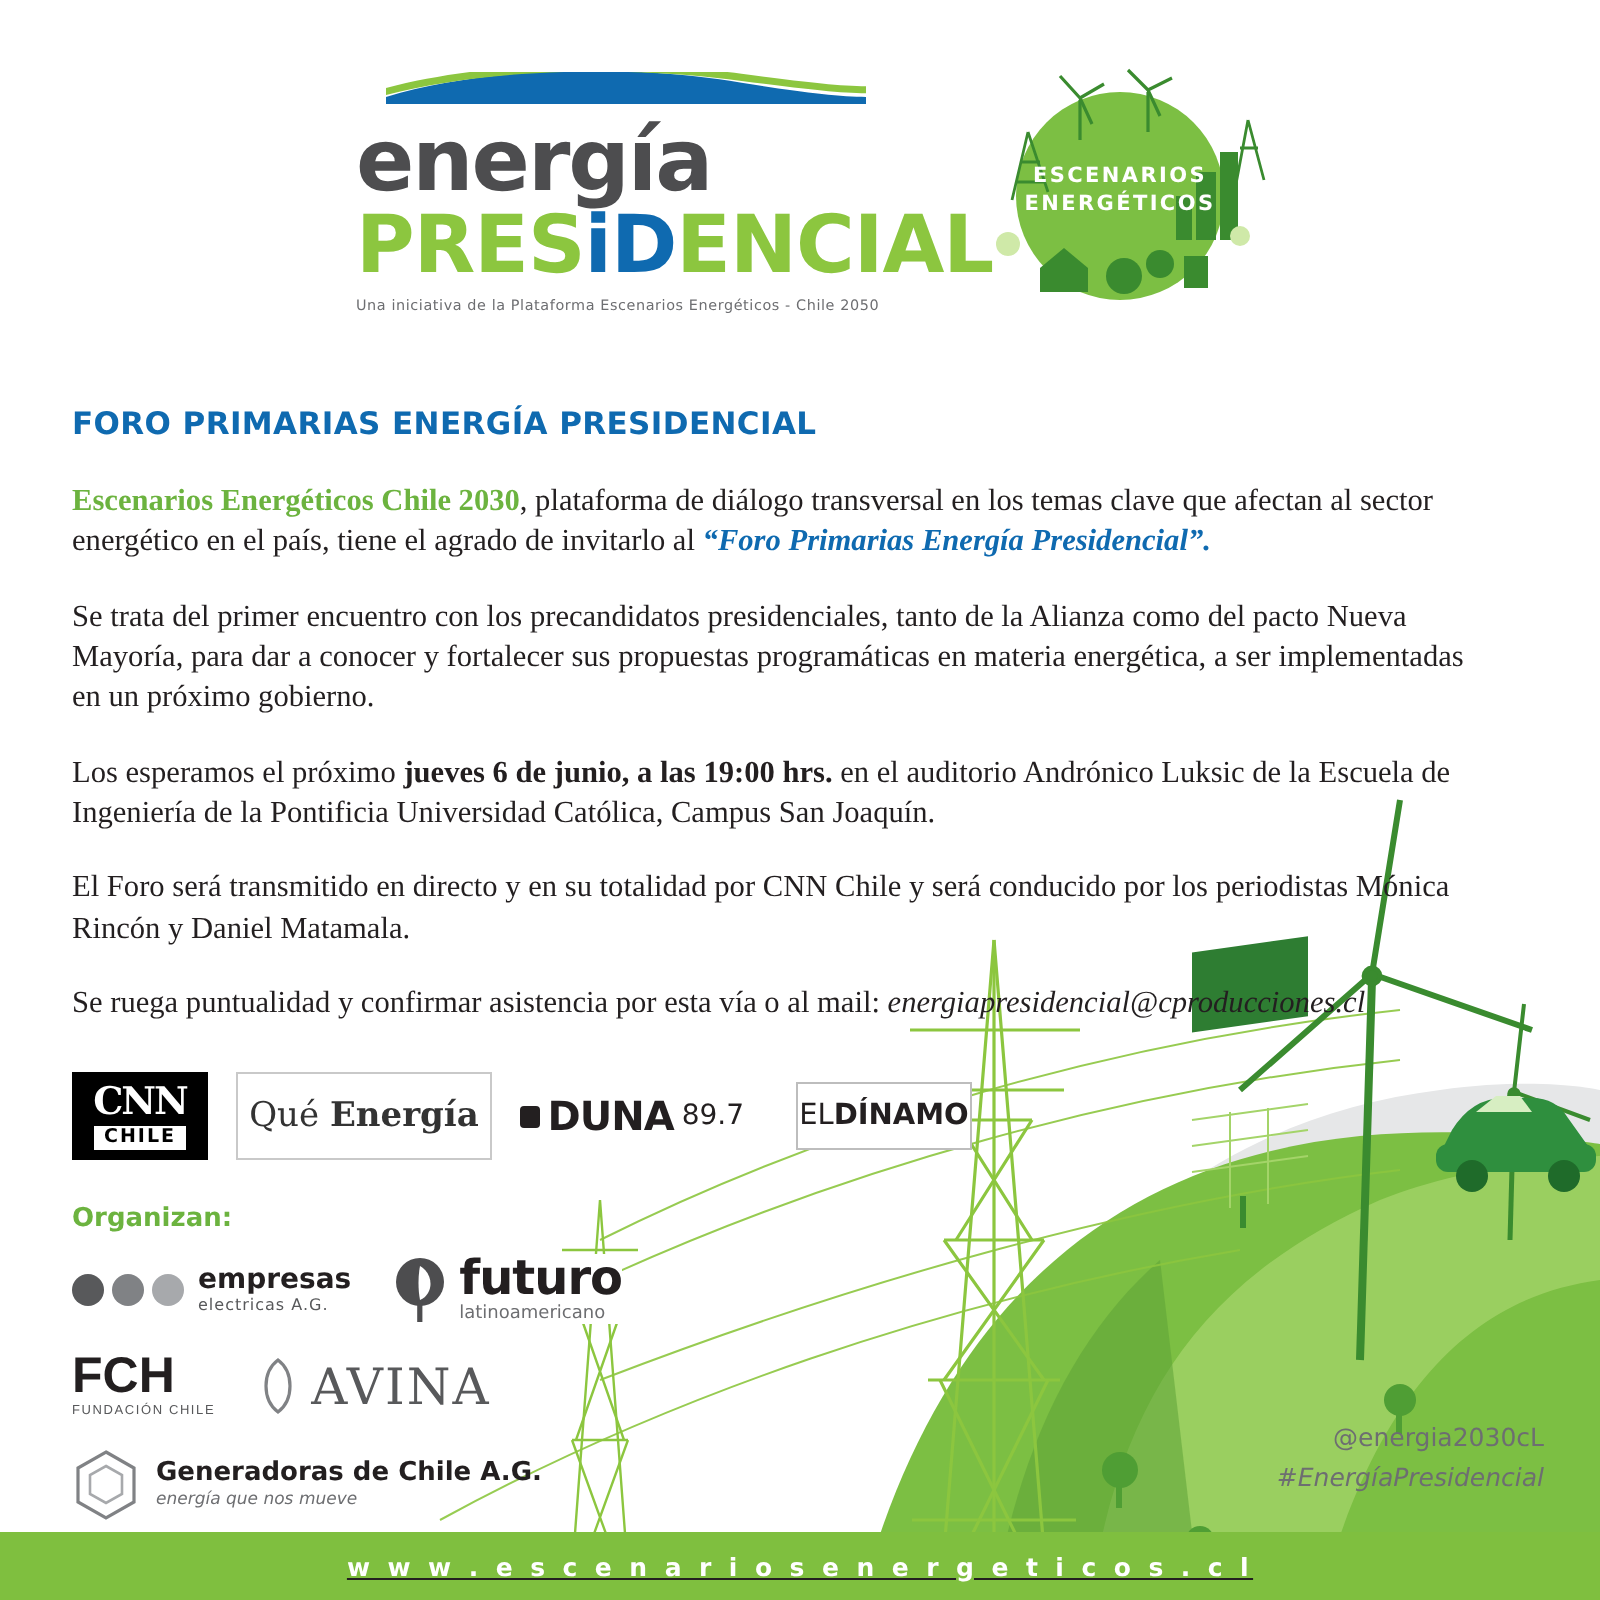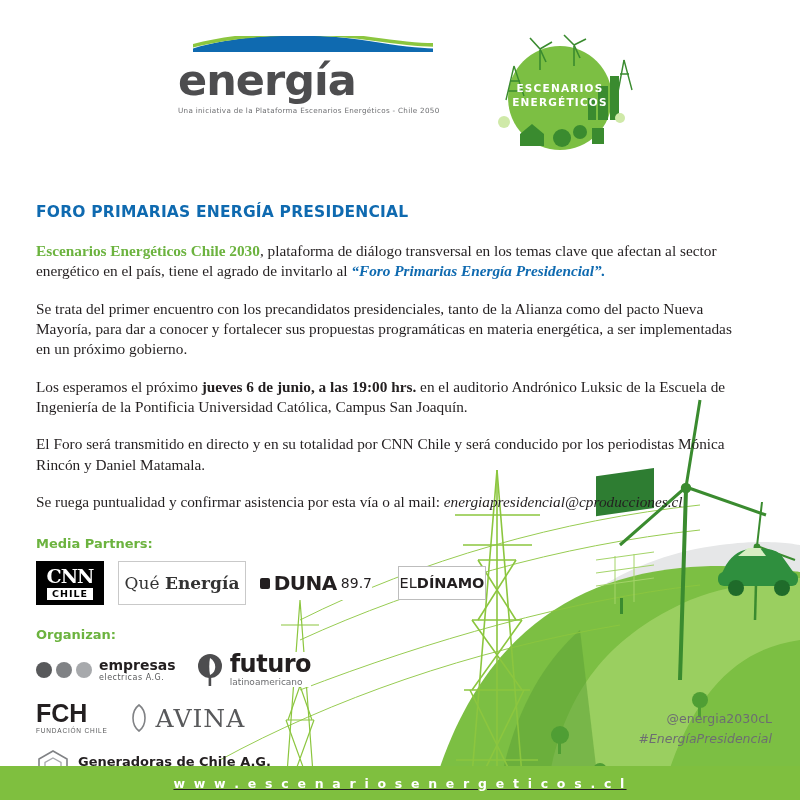--- a/index.html
+++ b/index.html
@@ -383,20 +383,21 @@
   </g>
 </svg>
 
 <div class="header">
   <div class="logo-block">
     <svg class="logo-swoosh" viewBox="0 0 270 18">
       <path d="M0 14 C 60 -4 140 -4 200 6 C 230 11 255 14 270 14 L270 18 L0 18 Z" fill="#0f6ab0"></path>
       <path d="M0 9 C 60 -7 140 -7 200 1 C 230 5 255 8 270 8 L270 12 C 255 12 230 9 200 5 C 140 -3 60 -3 0 13 Z" fill="#8cc63f"></path>
     </svg>
     <div class="logo-energia">energía</div>
+    <div class="logo-presidencial"><span class="p1">PRES</span><span class="p2">iD</span><span class="p1">ENCIAL</span></div>
     <div class="logo-tagline">Una iniciativa de la Plataforma Escenarios Energéticos - Chile 2050</div>
   </div>
 
   <div class="globe-wrap">
     <svg width="180" height="140" viewBox="0 0 180 140">
       <circle cx="90" cy="72" r="52" fill="#7cbf43"></circle>
 
       <g stroke="#3a8b2f" stroke-width="1.4" fill="none">
         <path d="M44 40 L 36 74 M44 40 L 54 70 M40 55 L 50 55 M38 65 L 53 65"></path>
         <path d="M154 34 L 148 66 M154 34 L 162 64 M150 48 L 159 48"></path>
@@ -447,21 +448,20 @@
     <span>Los esperamos el próximo </span><span class="bold">jueves 6 de junio, a las 19:00 hrs.</span><span> en el auditorio Andrónico Luksic de la Escuela de Ingeniería de la Pontificia Universidad Católica, Campus San Joaquín.</span>
   </p>
 
   <p class="para">El Foro será transmitido en directo y en su totalidad por CNN Chile y será conducido por los periodistas Mónica Rincón y Daniel Matamala.</p>
 
   <p class="para">
     <span>Se ruega puntualidad y confirmar asistencia por esta vía o al mail: </span><span class="ital">energiapresidencial@cproducciones.cl</span>
   </p>
 
   <div style="margin-top:24px">
-    <div class="section-head">Media Partners:</div>
     <div class="media-row">
       <div class="logo-card cnn-card">
         <div class="cnn-top">CNN</div>
         <div class="cnn-bot">CHILE</div>
       </div>
       <div class="logo-card que-card">
         <div class="que-top"><span>Qué</span> <b>Energía</b></div>
       </div>
       <div class="logo-card duna-card">
         <span class="duna-mark"></span>

